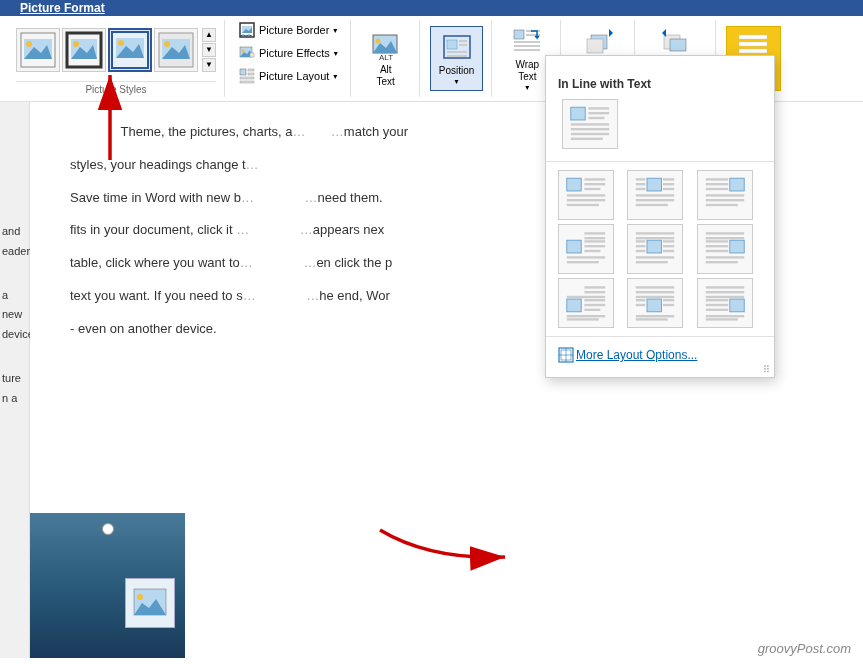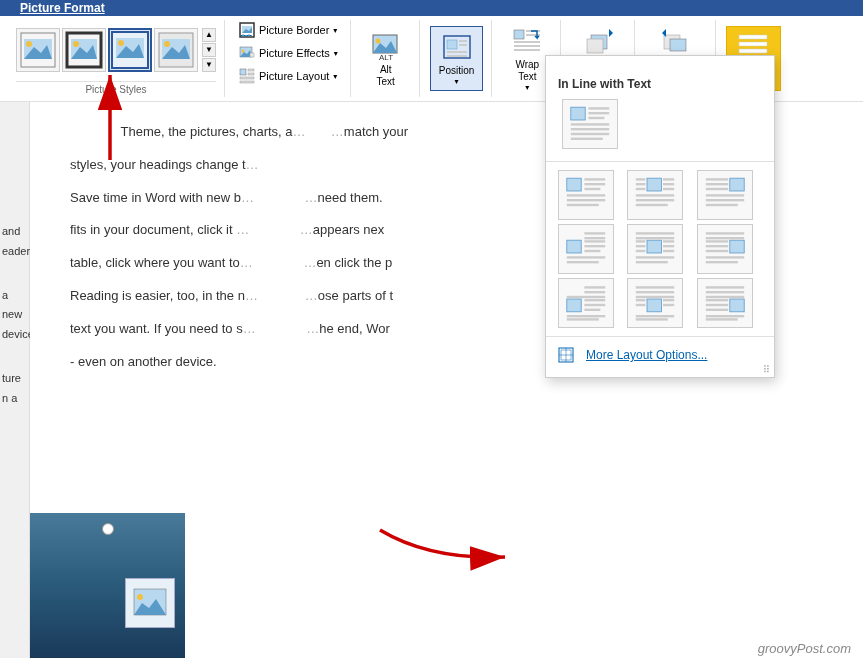--- a/index.html
+++ b/index.html
@@ -39,21 +39,21 @@
     .left-bar { width: 30px; background: #f0f0f0; border-right: 1px solid #ddd; }
     .doc-area { flex: 1; background: #fff; padding: 20px 40px; overflow: hidden; font-size: 13px; line-height: 1.6; color: #333; position: relative; }
     .doc-text { margin-bottom: 12px; }
 
     
     .dropdown-overlay { position: absolute; top: 55px; left: 545px; width: 230px; background: #fff; border: 1px solid #ccc; box-shadow: 2px 4px 12px rgba(0,0,0,0.2); z-index: 100; padding: 8px 0; }
     .dropdown-section-label { font-size: 12px; font-weight: 600; color: #333; padding: 6px 12px 4px; margin-top: 7px; }
     .dropdown-divider { border-top: 1px solid #e0e0e0; margin: 4px 0; }
     .dropdown-grid { display: grid; grid-template-columns: repeat(3, 1fr); gap: 4px; padding: 4px 12px; }
     .layout-option { width: 56px; height: 50px; border: 1px solid #ccc; cursor: pointer; display: flex; align-items: center; justify-content: center; background: #f8f8f8; }
-    .more-options-btn { display: flex; align-items: center; gap: 12px; padding: 6px 12px; cursor: pointer; font-size: 12px; color: #333; }
+    .more-options-btn { display: flex; align-items: center; gap: 2px; padding: 6px 12px; cursor: pointer; font-size: 12px; color: #333; }
 
     
     .arrow-overlay { position: absolute; top: 0; left: 0; width: 100%; height: 100%; pointer-events: none; z-index: 50; }
 
     
     .watermark { position: absolute; bottom: 8px; right: 12px; font-size: 13px; color: #888; font-style: italic; z-index: 200; }
 
     
     .layout-svg { width: 46px; height: 40px; }
 
@@ -284,21 +284,20 @@
       <div>n a</div>
     </div>
   </div>
 
   <div class="doc-area">
     <div class="doc-text">&nbsp;&nbsp;&nbsp;&nbsp;&nbsp;&nbsp;&nbsp;&nbsp;&nbsp;&nbsp;&nbsp;&nbsp;&nbsp;&nbsp;Theme, the pictures, charts, a<span style="color:#aaa;">…</span>&nbsp;&nbsp;&nbsp;&nbsp;&nbsp;&nbsp;&nbsp;<span style="color:#aaa;">…</span>match your</div>
     <div class="doc-text">styles, your headings change t<span style="color:#aaa;">…</span></div>
     <div class="doc-text" style="margin-top:8px;">Save time in Word with new b<span style="color:#aaa;">…</span>&nbsp;&nbsp;&nbsp;&nbsp;&nbsp;&nbsp;&nbsp;&nbsp;&nbsp;&nbsp;&nbsp;&nbsp;&nbsp;&nbsp;<span style="color:#aaa;">…</span>need them.</div>
     <div class="doc-text">fits in your document, click it <span style="color:#aaa;">…</span>&nbsp;&nbsp;&nbsp;&nbsp;&nbsp;&nbsp;&nbsp;&nbsp;&nbsp;&nbsp;&nbsp;&nbsp;&nbsp;&nbsp;<span style="color:#aaa;">…</span>appears nex</div>
     <div class="doc-text">table, click where you want to<span style="color:#aaa;">…</span>&nbsp;&nbsp;&nbsp;&nbsp;&nbsp;&nbsp;&nbsp;&nbsp;&nbsp;&nbsp;&nbsp;&nbsp;&nbsp;&nbsp;<span style="color:#aaa;">…</span>en click the p</div>
-    <div class="doc-text" style="margin-top:8px;">Reading is easier, too, in the n<span style="color:#aaa;">…</span>&nbsp;&nbsp;&nbsp;&nbsp;&nbsp;&nbsp;&nbsp;&nbsp;&nbsp;&nbsp;&nbsp;&nbsp;&nbsp;<span style="color:#aaa;">…</span>ose parts of t</div>
     <div class="doc-text">text you want. If you need to s<span style="color:#aaa;">…</span>&nbsp;&nbsp;&nbsp;&nbsp;&nbsp;&nbsp;&nbsp;&nbsp;&nbsp;&nbsp;&nbsp;&nbsp;&nbsp;&nbsp;<span style="color:#aaa;">…</span>he end, Wor</div>
     <div class="doc-text">- even on another device.</div>
 
     <div style="position:absolute; bottom:0; left:0; width:155px; height:145px; background:linear-gradient(180deg, #4a7a9a 0%, #2a5a7a 50%, #1a3a5a 100%); overflow:hidden;">
       <div style="position:absolute; bottom:30px; right:10px; width:50px; height:50px; background:#e8f0f8; border:1px solid #aac; display:flex;align-items:center;justify-content:center;">
         <svg width="36" height="36" viewBox="0 0 36 36">
             <rect x="2" y="4" width="32" height="26" fill="#b8d8f0" stroke="#666" stroke-width="0.5"></rect>
             <polygon points="2,30 10,18 17,23 24,14 34,30" fill="#5a9ac8"></polygon>
             <circle cx="8" cy="12" r="3" fill="#f0c040"></circle>
           </svg>

